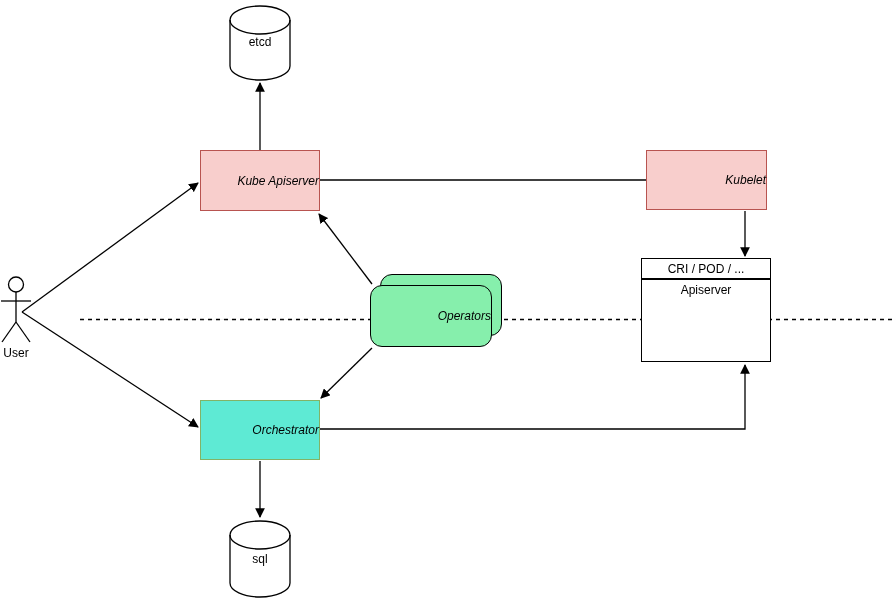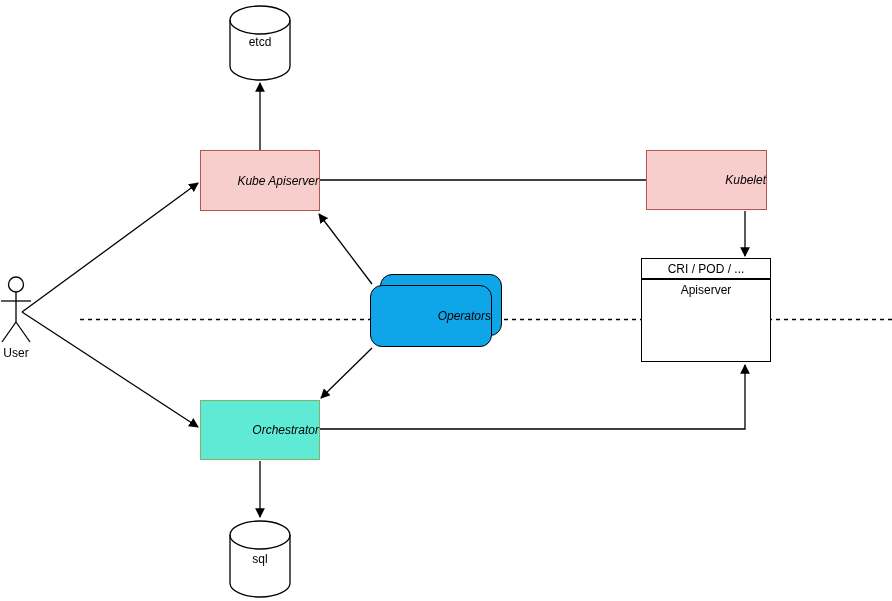--- a/index.html
+++ b/index.html
@@ -6,21 +6,21 @@
   body { width: 892px; height: 601px; font-family: "Liberation Sans", sans-serif; }
   .canvas { position: relative; width: 892px; height: 601px; overflow: hidden; background: #ffffff; padding-left: 24px; }
   .canvas > svg { position: absolute; left: 0; top: 0; }
   .node {
     position: absolute; box-sizing: border-box;
     display: flex; align-items: center; justify-content: flex-end;
     font-size: 12px; color: #000; text-align: center; font-style: italic;
   }
   .pink  { background: #f8cecc; border: 1.5px solid #b85450; }
   .green { background: #5eead4; border: 1.5px solid #82b366; }
-  .rounded { background: #0ea5e9; border: 1.3px solid #000000; border-radius: 12px; }
+  .rounded { background: #86efac; border: 1.3px solid #000000; border-radius: 12px; }
   #node-kube-apiserver { left: 200px; top: 150px; width: 120px; height: 61px; }
   #node-kubelet        { left: 646px; top: 150px; width: 121px; height: 60px; }
   #node-orchestrator   { left: 200px; top: 400px; width: 120px; height: 60px; }
   #node-operators-back  { left: 380px; top: 274px; width: 122px; height: 62px; position: absolute; box-sizing: border-box; }
   #node-operators-front { left: 370px; top: 285px; width: 122px; height: 62px; }
   #node-agents-stack {
     position: absolute; left: 641px; top: 258px; width: 130px; height: 104px;
     box-sizing: border-box; background: #ffffff; border: 1.3px solid #000000;
     display: flex; flex-direction: column; font-size: 12px; color: #000;
   }

